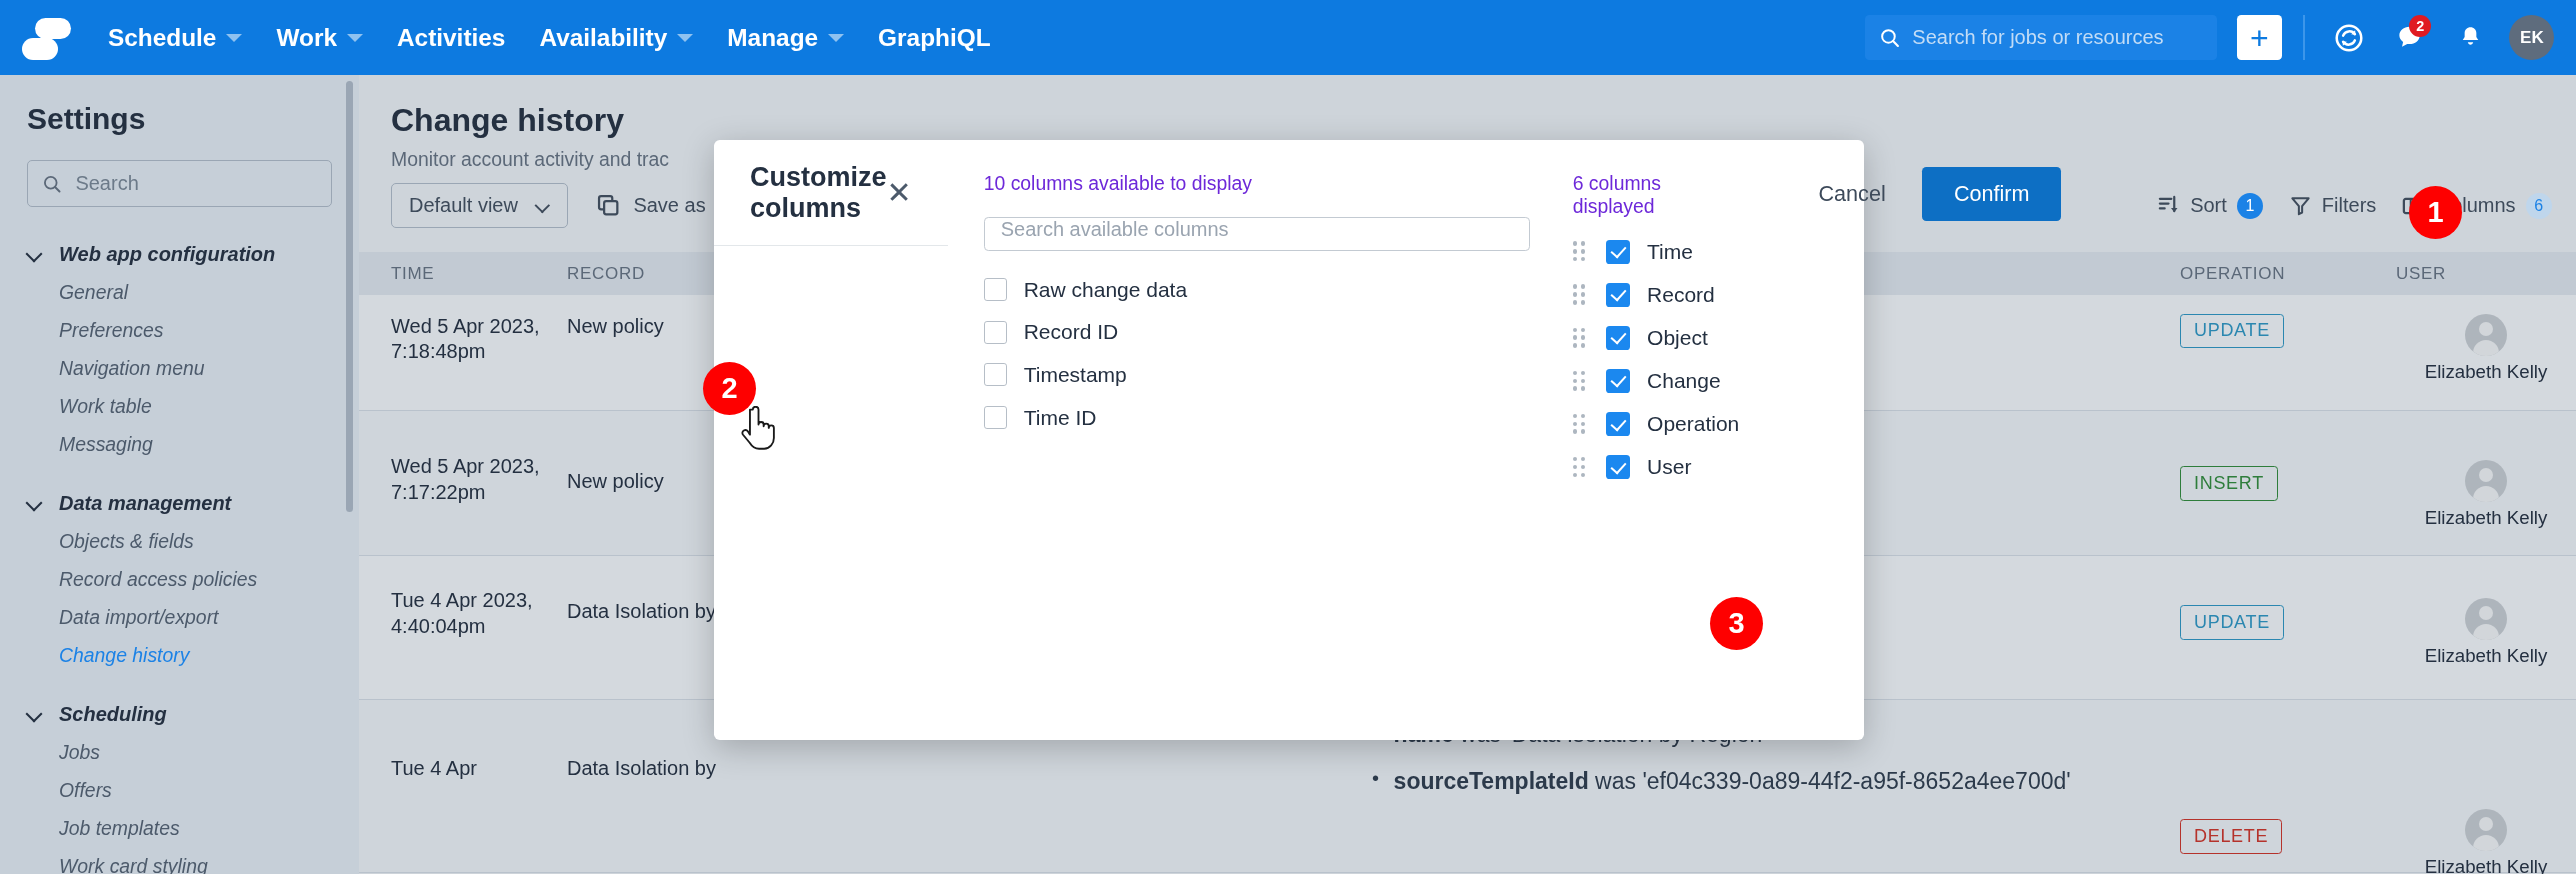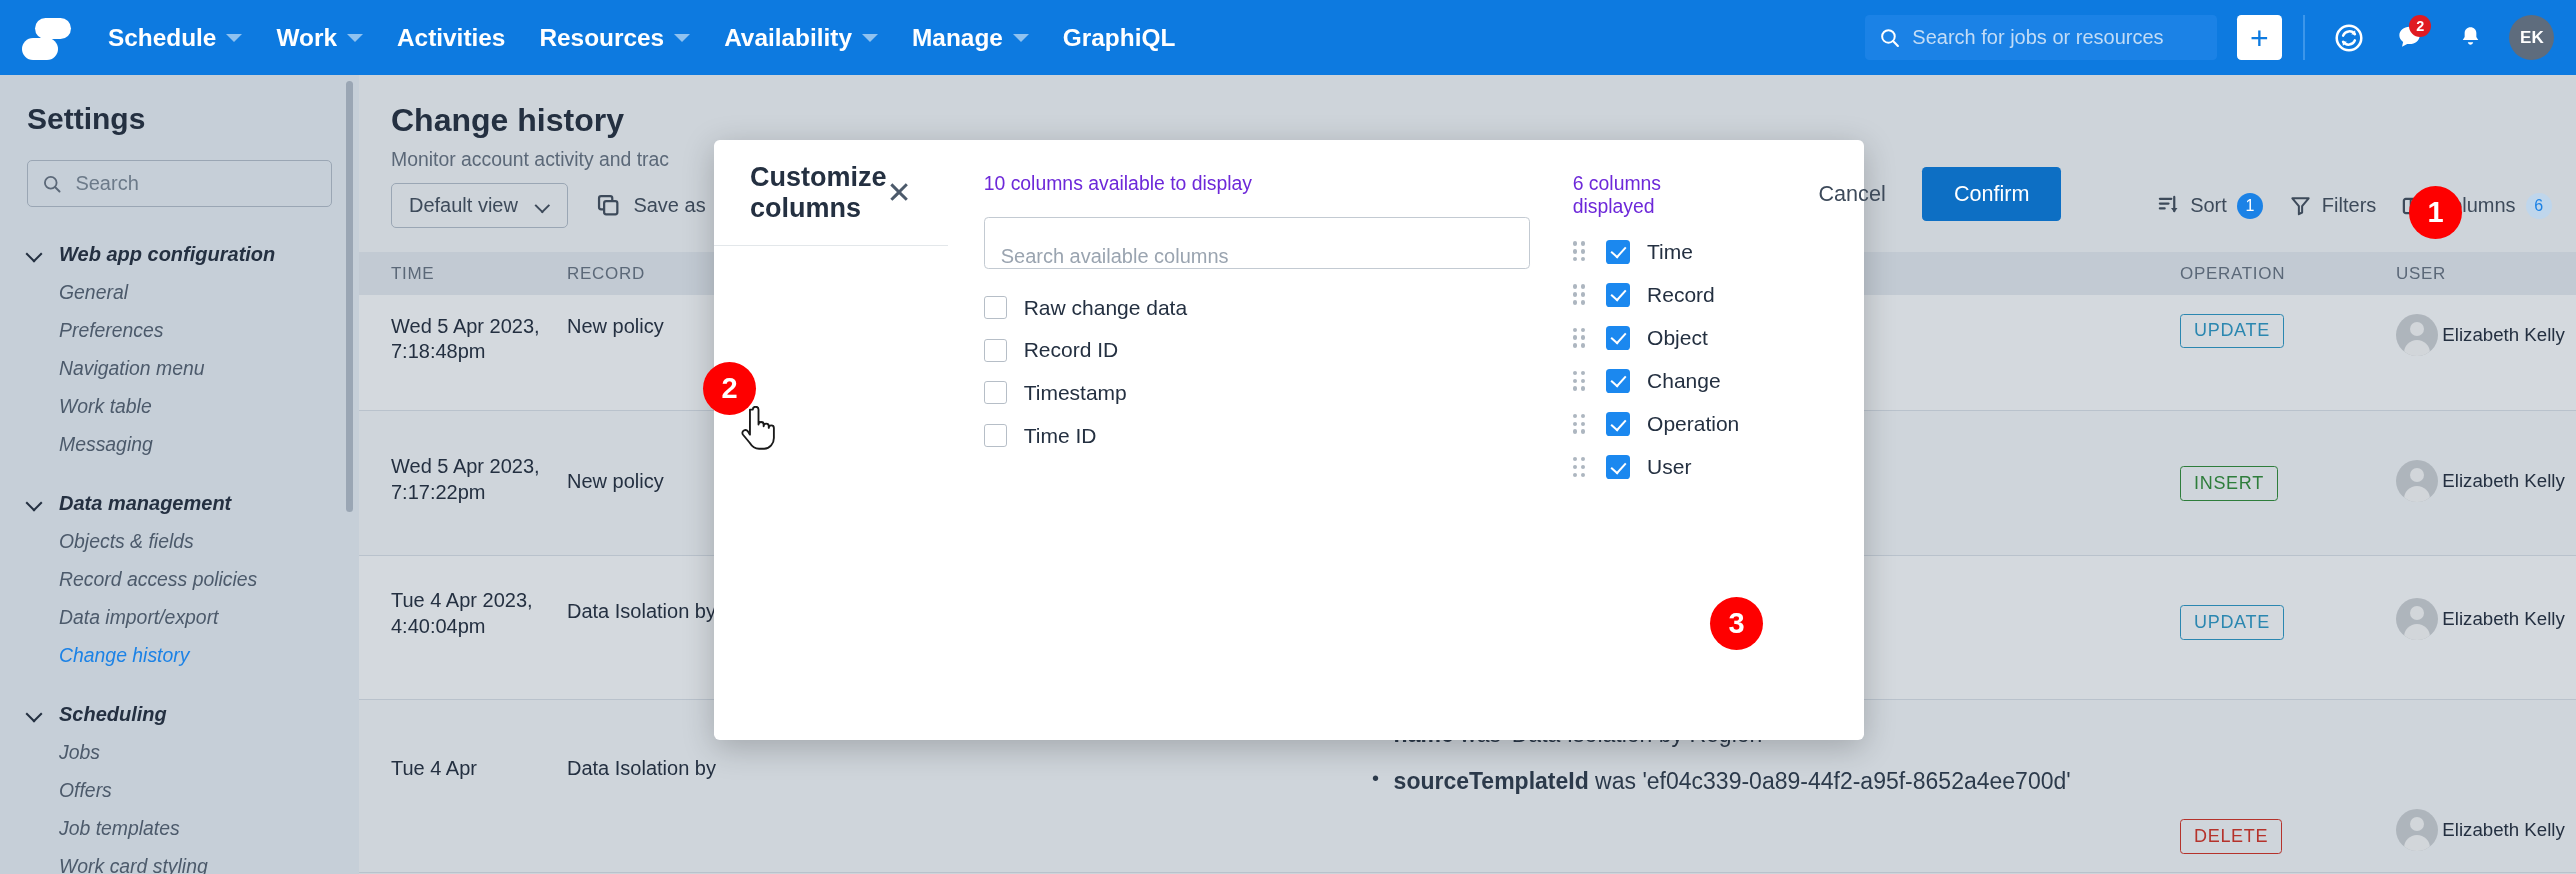--- a/index.html
+++ b/index.html
@@ -134,21 +134,21 @@
   .c-op { width: 216px; padding: 18.7px 0; }
   .c-user { width: 180px; padding: 18.7px 0; text-align: center; }
   .cell-txt { font-size: 20px; color: #243041; line-height: 1.28; }
   .op-badge {
     display: inline-block; border: 1.4px solid; border-radius: 3.6px; padding: 5.8px 13px;
     font-size: 18px; letter-spacing: 0.7px;
   }
   .op-UPDATE { color: #2b87b0; border-color: #2b87b0; }
   .op-INSERT { color: #2e7d3b; border-color: #2e7d3b; }
   .op-DELETE { color: #b5322b; border-color: #b5322b; }
-  .u-wrap { display: flex; align-items: center; gap: 4.3px; }
+  .u-wrap { display: flex; flex-direction: column; align-items: center; gap: 4.3px; }
   .u-avatar { width: 42px; height: 42px; border-radius: 50%; background: #aeb5bc; position: relative; overflow: hidden; }
   .u-avatar::before {
     content:""; position:absolute; left:13.7px; top:8px; width:14.4px; height:14.4px;
     border-radius:50%; background:#d2d6da;
   }
   .u-avatar::after {
     content:""; position:absolute; left:8px; top:26px; width:26px; height:21.6px;
     border-radius: 13px 13px 0 0; background:#d2d6da;
   }
   .u-name { font-size: 18.7px; color: #243041; text-align: center; line-height: 1.25; }
@@ -167,22 +167,22 @@
     height: 106px; display: flex; align-items: center; padding: 0 36px;
     border-bottom: 1.4px solid #e3e7ea;
   }
   .modal-title { font-size: 27px; font-weight: 700; color: #243041; }
   .modal-close { margin-left: auto; font-size: 30px; color: #4c5a6b; cursor: pointer; line-height: 1; font-weight: 300; }
   .modal-body { flex: 1; display: flex; padding: 32px 36px 0 36px; gap: 43px; }
   .col-left { width: 546px; }
   .col-right { flex: 1; }
   .col-head { font-size: 19.4px; color: #6d28d9; margin-bottom: 21.6px; }
   .col-search {
-    height: 52px; border: 1.4px solid #c3cad2; border-radius: 4.3px; display: flex;
-    align-items: flex-end; padding: 0 16px; cursor: text; margin-bottom: 27px;
+    height: 34px; border: 1.4px solid #c3cad2; border-radius: 4.3px; display: flex;
+    align-items: flex-start; padding: 0 16px; cursor: text; margin-bottom: 27px;
   }
   .col-search .ph { font-size: 20px; color: #9aa4b0; }
   .opt-row { display: flex; align-items: center; gap: 17px; margin-bottom: 18.7px; cursor: pointer; }
   .cb-empty { width: 23px; height: 23px; border: 1.4px solid #b6bec7; border-radius: 2.9px; background: #fff; flex:none; }
   .cb-checked {
     width: 24.4px; height: 24.4px; border-radius: 3.6px; background: #1b88ef; flex: none;
     position: relative;
   }
   .cb-checked::after {
     content:""; position:absolute; left:8px; top:3.6px; width:6.5px; height:12.2px;
@@ -231,24 +231,20 @@
     <div class="navitem">
       <span>Schedule</span>
       <span class="caret-d"></span>
     </div>
     <div class="navitem">
       <span>Work</span>
       <span class="caret-d"></span>
     </div>
     <div class="navitem">
       <span>Activities</span>
-    </div>
-    <div class="navitem">
-      <span>Resources</span>
-      <span class="caret-d"></span>
     </div>
     <div class="navitem">
       <span>Availability</span>
       <span class="caret-d"></span>
     </div>
     <div class="navitem">
       <span>Manage</span>
       <span class="caret-d"></span>
     </div>
     <div class="navitem">

